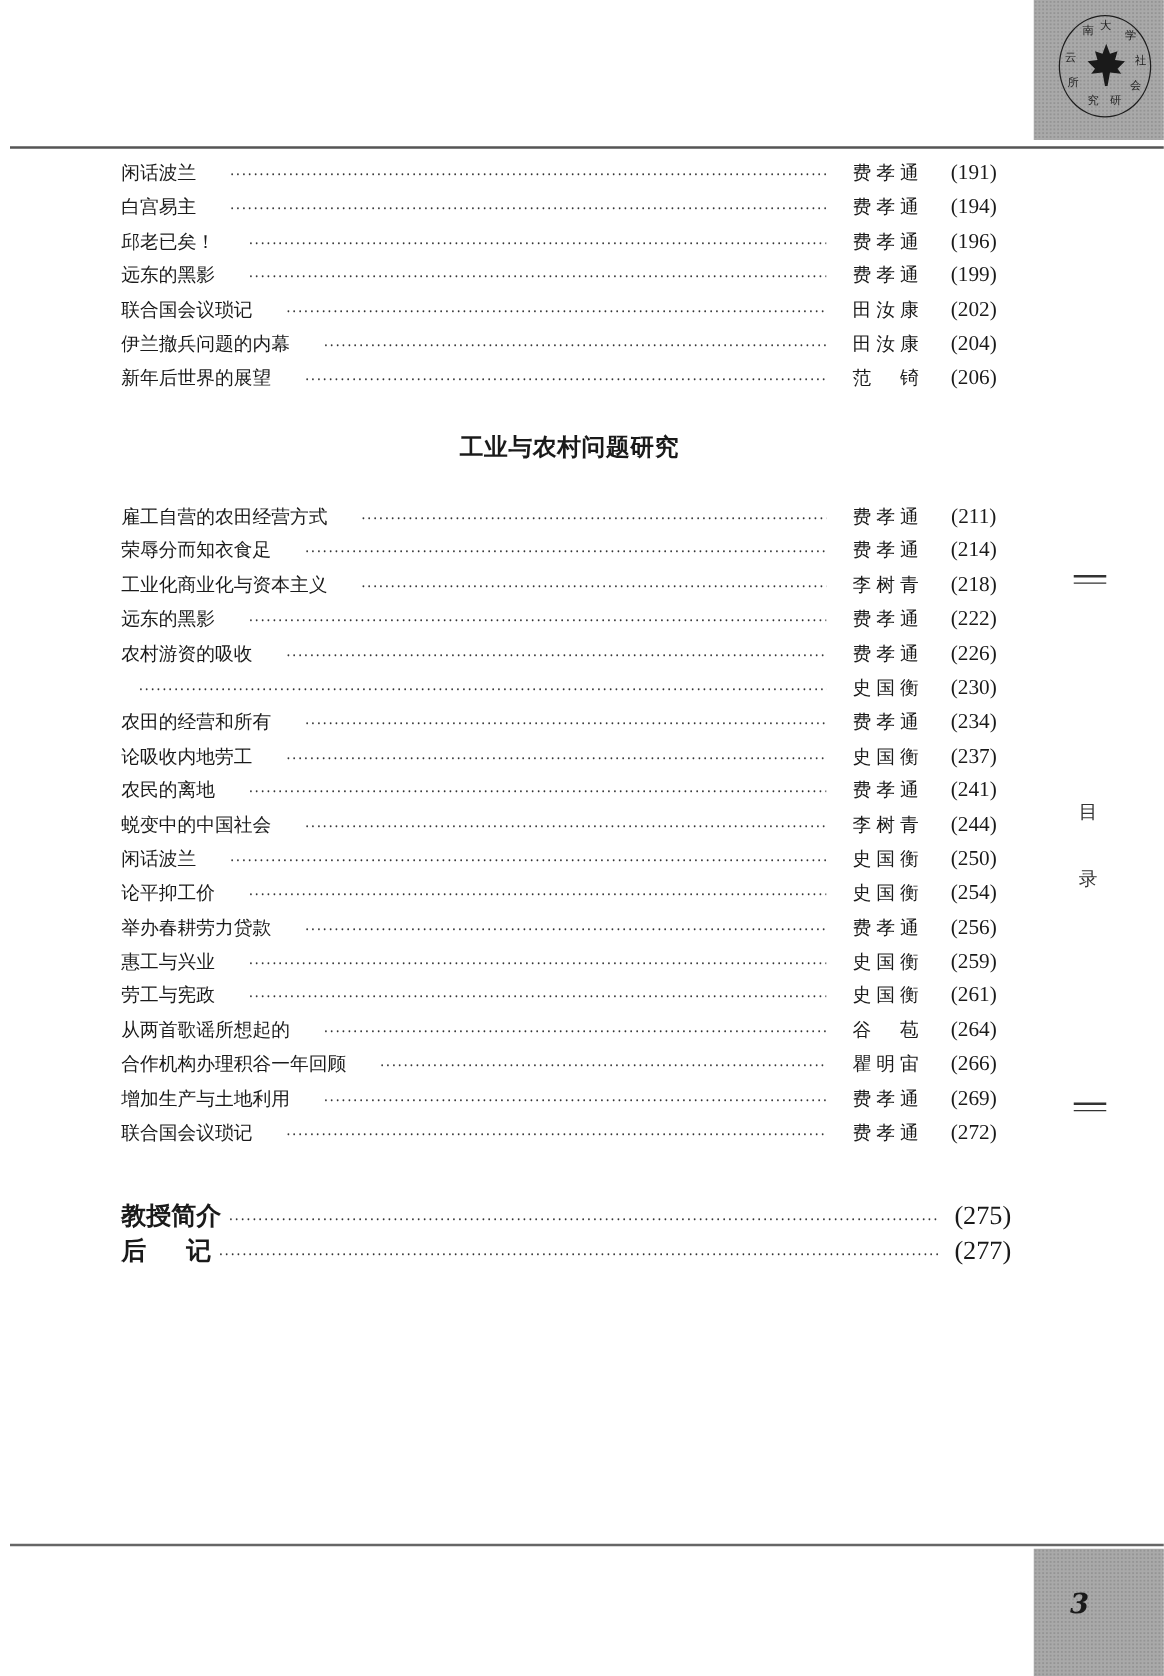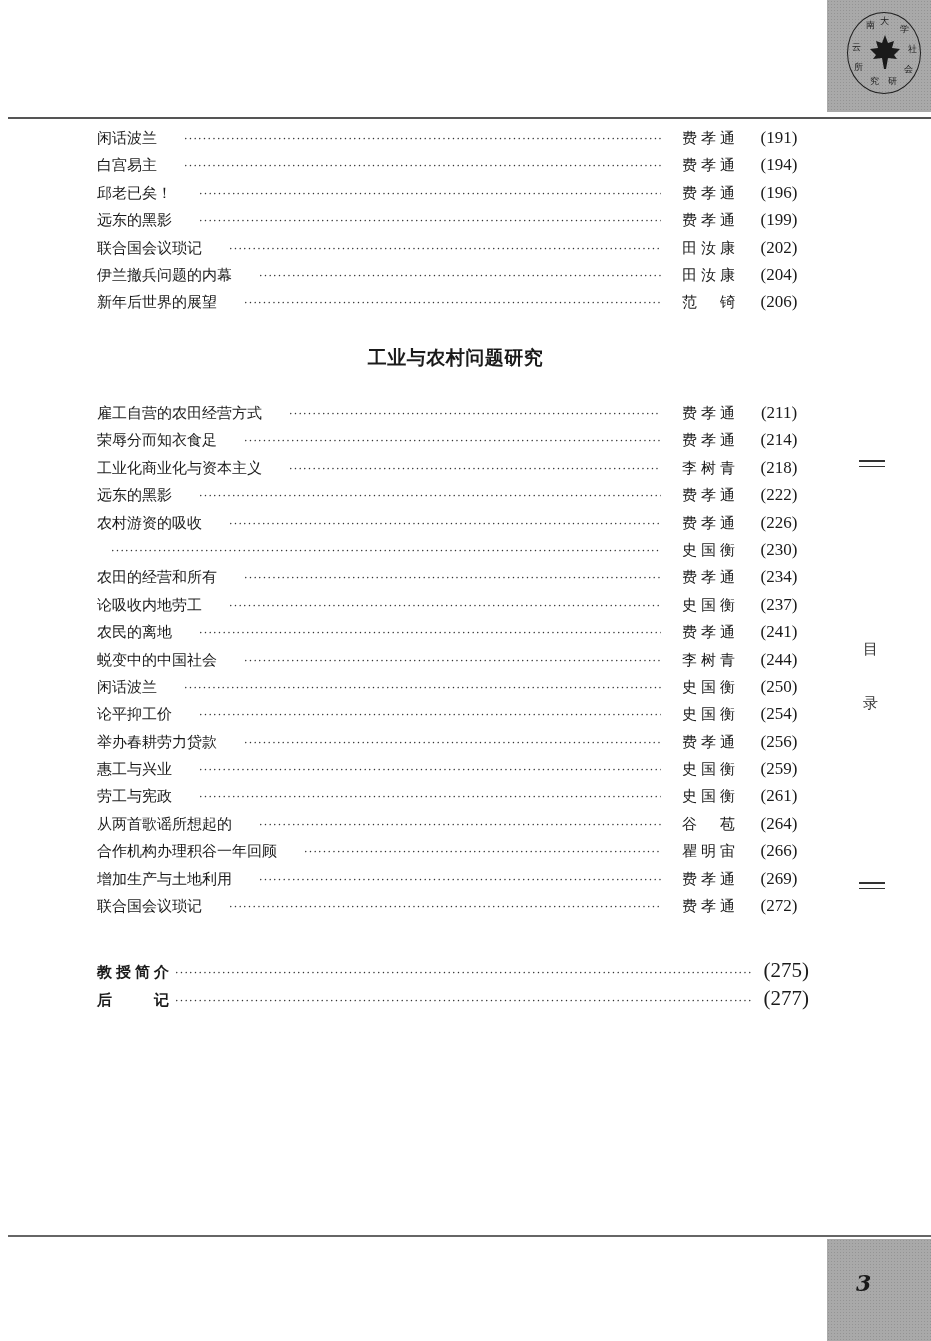--- a/index.html
+++ b/index.html
@@ -61,21 +61,21 @@
     font-family: "DejaVu Sans", "Liberation Sans", sans-serif; font-weight: bold;
     font-size: 19px; letter-spacing: 0.5px; margin-left: -10px;
   }
   .back-list { position: absolute; left: 97px; top: 948px; width: 712px; }
   .back-row {
     display: flex; align-items: baseline; height: 27.5px; line-height: 27.5px;
     white-space: nowrap;
   }
   .back-title {
     flex: 0 0 72px; font-family: "DejaVu Sans", sans-serif; font-weight: bold;
-    font-size: 15px; text-align: justify; text-align-last: justify; margin-top: 11px;
+    font-size: 20px; text-align: justify; text-align-last: justify; margin-top: 11px;
   }
   .back-dots { flex: 1 1 auto; overflow: hidden; margin: 0 8px 0 6px; letter-spacing: 1.2px; color: #333; font-size: 11px; }
   .back-page { flex: 0 0 auto; width: 50px; text-align: right; font-family: Liberation Serif, serif; font-size: 21px; }
   .side-mark {
     position: absolute; left: 859px; width: 26px; height: 7px;
     border-top: 2px solid #333; border-bottom: 1.5px solid #333; box-sizing: border-box;
   }
   .side-label {
     position: absolute; left: 863px; font-size: 15px; color: #333;
     font-family: "DejaVu Sans", sans-serif;

